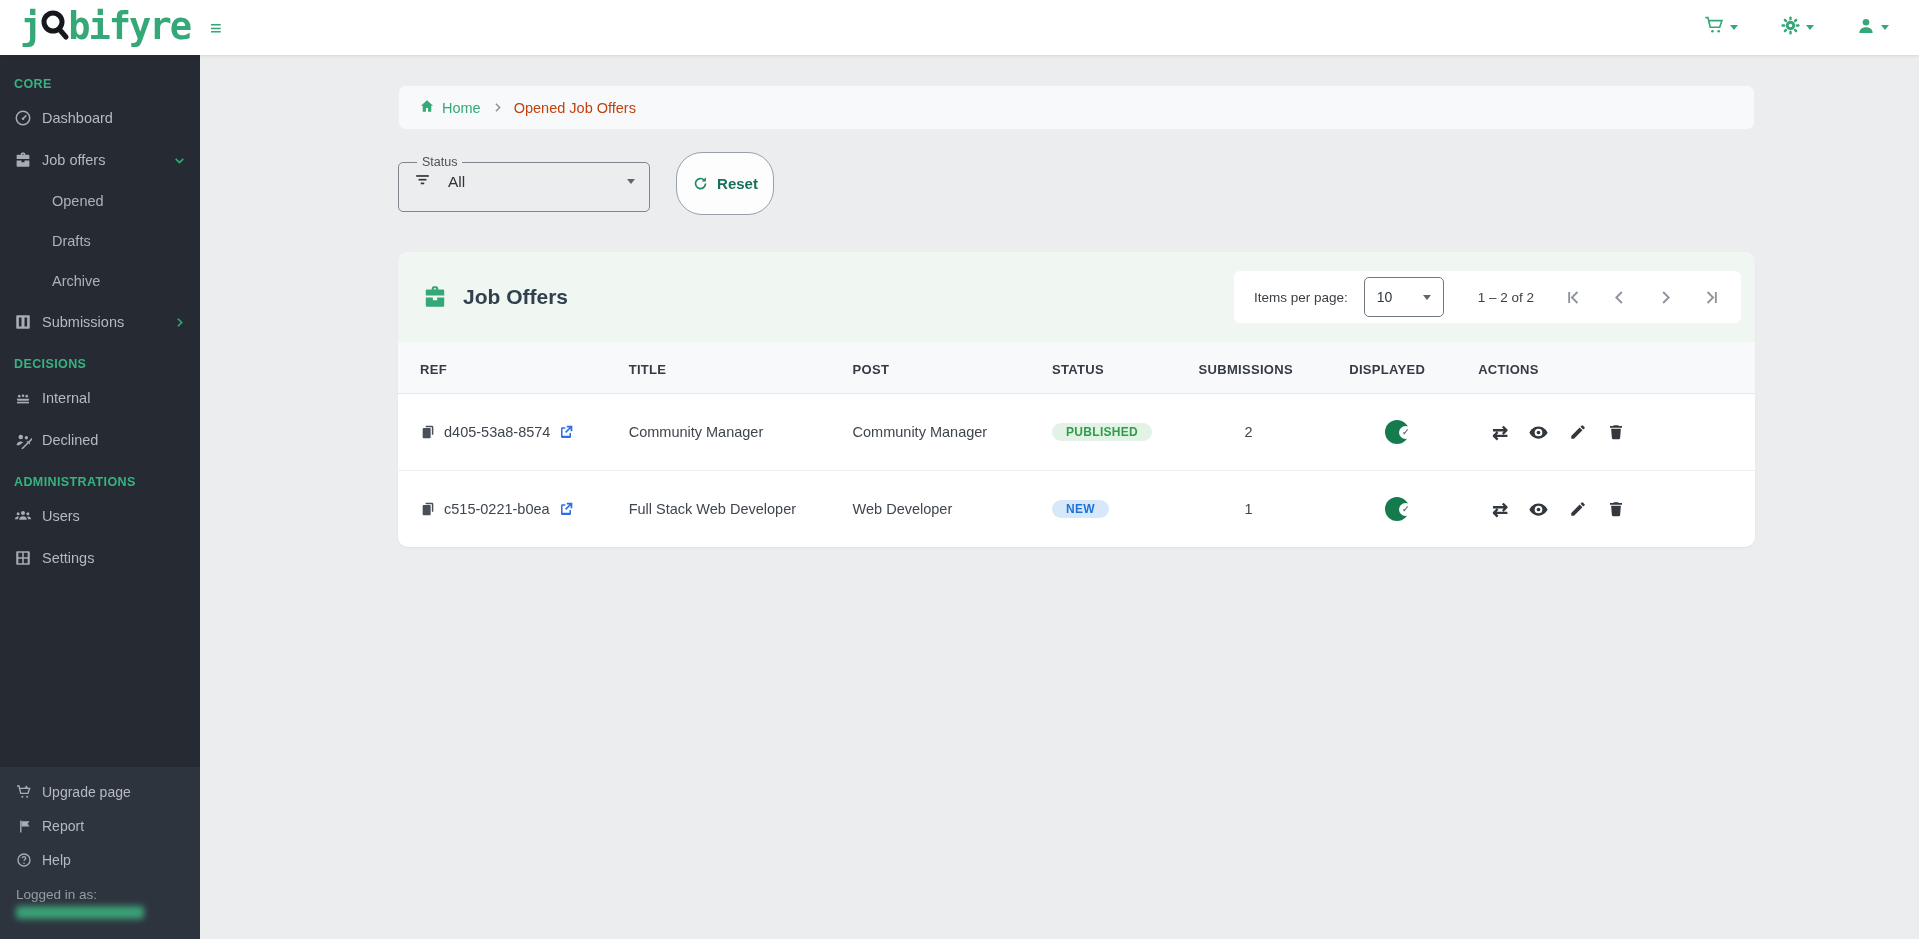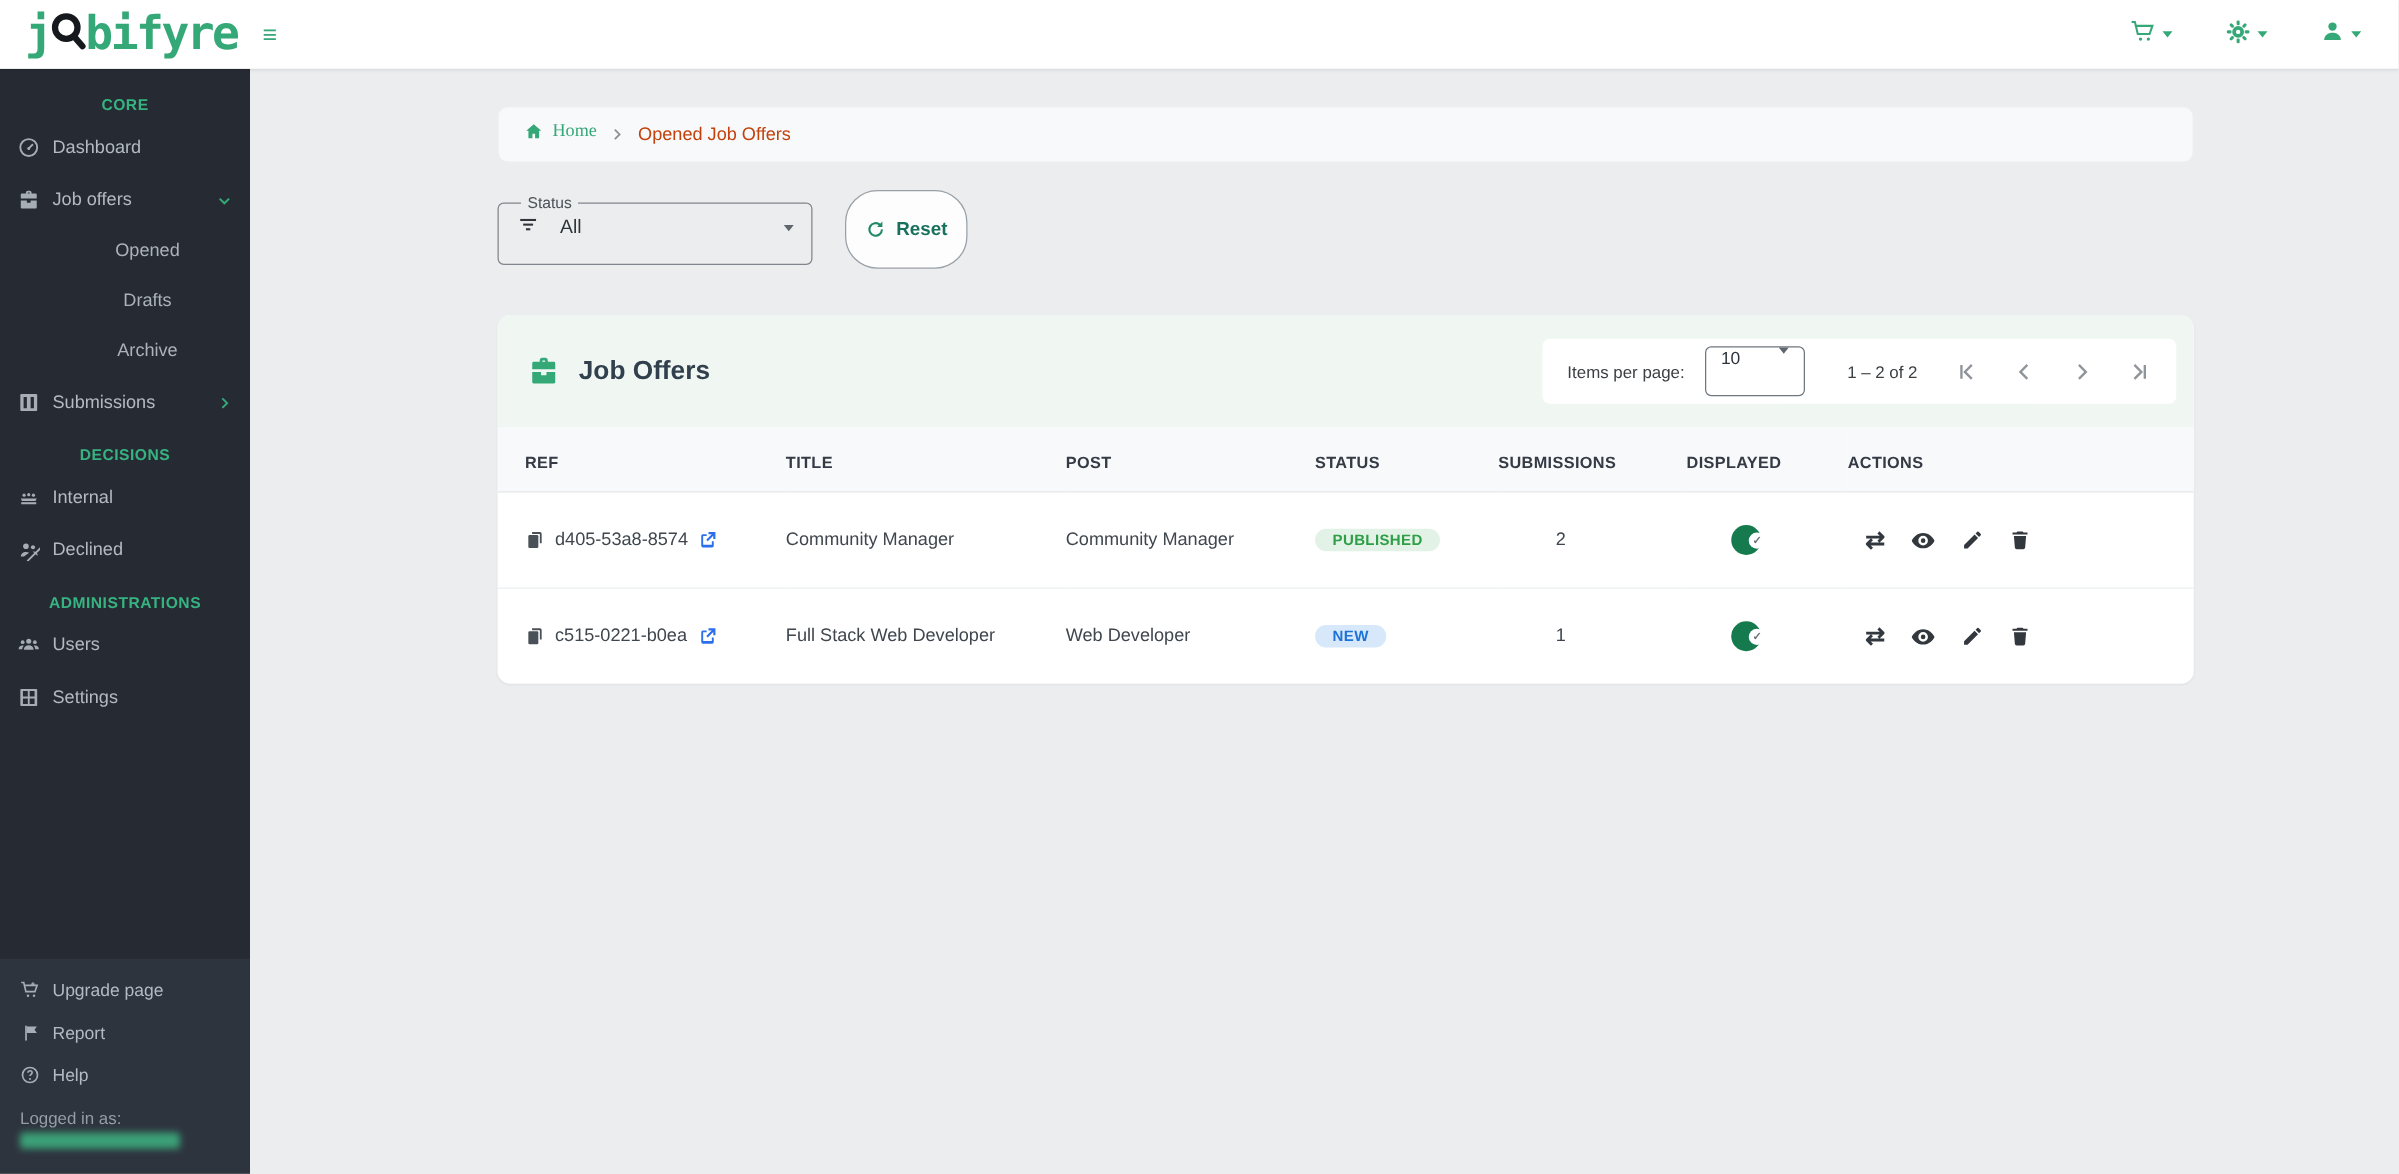--- a/index.html
+++ b/index.html
@@ -14,38 +14,38 @@
   .topbar-right { margin-left:auto; display:flex; align-items:center; gap:42px; }
   .top-menu { display:flex; align-items:center; gap:5px; color:var(--brand-green,#35a877); cursor:pointer; }
   .caret { width:0; height:0; border-left:4px solid transparent; border-right:4px solid transparent; border-top:5px solid var(--brand-green,#35a877); }
   .caret.dark { border-top-color:#5f666d; }
 
   
   .lower { display:flex; flex:1; min-height:0; }
 
   
   .sidebar { width:200px; background:var(--sidebar-bg,#262b33); display:flex; flex-direction:column; color:#b7bdc4; font-size:14.5px; }
-  .nav { flex:1; padding-top:8px; overflow:hidden;text-align:center; }
+  .nav { flex:1; padding-top:8px; overflow:hidden; }
   .nav-heading { color:var(--heading-green,#36b381); font-weight:bold; font-size:12.5px; letter-spacing:.4px; padding:14px 14px 6px; }
   .nav-item { display:flex; align-items:center; gap:10px; padding:12px 14px; cursor:pointer; color:#b4bac1; }
   .nav-item .ic { width:18px; height:18px; color:#a6adb4; flex:0 0 18px; display:flex; align-items:center; justify-content:center; }
   .nav-item .chev { margin-left:auto; color:var(--brand-green,#35a877); display:flex; }
   .nav-sub { padding:12px 16px 12px 52px; cursor:pointer; color:#acb2b9; }
   .side-footer { background:var(--sidebar-footer-bg,#2e343e); padding:8px 0 10px; }
   .foot-item { display:flex; align-items:center; gap:10px; padding:9px 16px; cursor:pointer; color:#b4bac1; font-size:14px; }
   .foot-item .ic { width:16px; height:16px; color:#a6adb4; display:flex; align-items:center; justify-content:center; }
   .logged-label { color:#959ca4; font-size:13.5px; margin:10px 16px 3px; }
   .redacted-name { height:13px; width:128px; margin:4px 16px 10px; background:#3db381; border-radius:3px; filter:blur(3px); opacity:.85; }
 
   
   .main { flex:1; overflow:hidden; background:#ebedee; }
   .container { width:1357px; margin:30px 0 0 198px; }
 
   .breadcrumb { height:45px; background:#f8f9fa; border:1px solid #edeff1; border-radius:8px; display:flex; align-items:center; padding:0 20px; gap:10px; font-size:14.5px; }
-  .bc-home { display:flex; align-items:flex-start; gap:7px; color:var(--brand-green,#35a877); cursor:pointer;font-family:Liberation Serif, serif; }
+  .bc-home { display:flex; align-items:center; gap:7px; color:var(--brand-green,#35a877); cursor:pointer; }
   .bc-sep { color:#8a9097; display:flex; }
   .bc-current { color:#c2410c; }
 
   
   .filters { display:flex; align-items:stretch; gap:26px; margin-top:25px; height:57px; }
   .searchbox { flex:1; position:relative; }
   .searchbox input { width:100%; height:100%; border:1px solid #80868d; border-radius:5px; padding:0 16px 0 52px; font-size:15.5px; color:#333; background:#fff; font-family:"Liberation Sans",sans-serif; outline:none; }
   .searchbox input::placeholder { color:#757c83; }
   .searchbox .sic { position:absolute; left:19px; top:50%; transform:translateY(-50%); color:#4e555c; display:flex; }
   .status-field { width:252px; border:1px solid #80868d; border-radius:5px; padding:0 12px; background:transparent; cursor:pointer; }
@@ -55,21 +55,21 @@
   .reset-btn { width:98px; height:63px; align-self:center; border:1px solid #9aa0a7; border-radius:26px; background:#fdfdfd; display:flex; align-items:center; justify-content:center; gap:8px; cursor:pointer; color:var(--reset-teal,#17705c); font-size:15px; font-weight:bold; font-family:"Liberation Sans",sans-serif; }
   .reset-btn .ric { color:#1f8a63; display:flex; }
 
   
   .card { margin-top:40px; background:#fff; border-radius:10px; overflow:hidden; box-shadow:0 1px 2px rgba(0,0,0,.05); }
   .card-header { height:90px; background:var(--card-header-bg,#f0f7f3); display:flex; align-items:center; padding:0 14px 0 24px; }
   .card-title { display:flex; align-items:center; gap:15px; font-size:21px; font-weight:bold; color:#32404e; }
   .card-title .bic { color:var(--brand-green,#35a877); display:flex; }
   .paginator { margin-left:auto; background:#fff; border-radius:6px; height:52px; display:flex; align-items:center; padding:11px 20px; gap:16px; }
   .ipp-label { font-size:13.5px; color:#3a3f44; }
-  .ipp-select { width:80px; height:40px; border:1px solid #6f767d; border-radius:5px; display:flex; align-items:flex-start; padding:0 12px; font-size:14px; color:#2f353b; cursor:pointer; }
+  .ipp-select { width:80px; height:40px; border:1px solid #6f767d; border-radius:5px; display:flex; align-items:center; padding:0 12px; font-size:14px; color:#2f353b; cursor:pointer; }
   .ipp-select .caret { margin-left:auto; }
   .range { font-size:13.5px; color:#3a3f44; margin:0 14px 0 18px; }
   .pnav { display:flex; align-items:center; gap:27px; }
   .pnav .pbtn { color:#8f959b; display:flex; cursor:pointer; }
 
   
   table { width:100%; border-collapse:collapse; table-layout:fixed; }
   thead th { text-align:left; font-size:13px; font-weight:bold; color:#343b45; letter-spacing:.3px; padding:20px 0 16px; background:#f8f9fb; border-bottom:1px solid #e5e8eb; }
   th.c1,td.c1 { padding-left:22px; }
   tbody td { padding:26px 0; border-top:1px solid #eceff1; font-size:14.5px; color:#3f464e; vertical-align:middle; }

